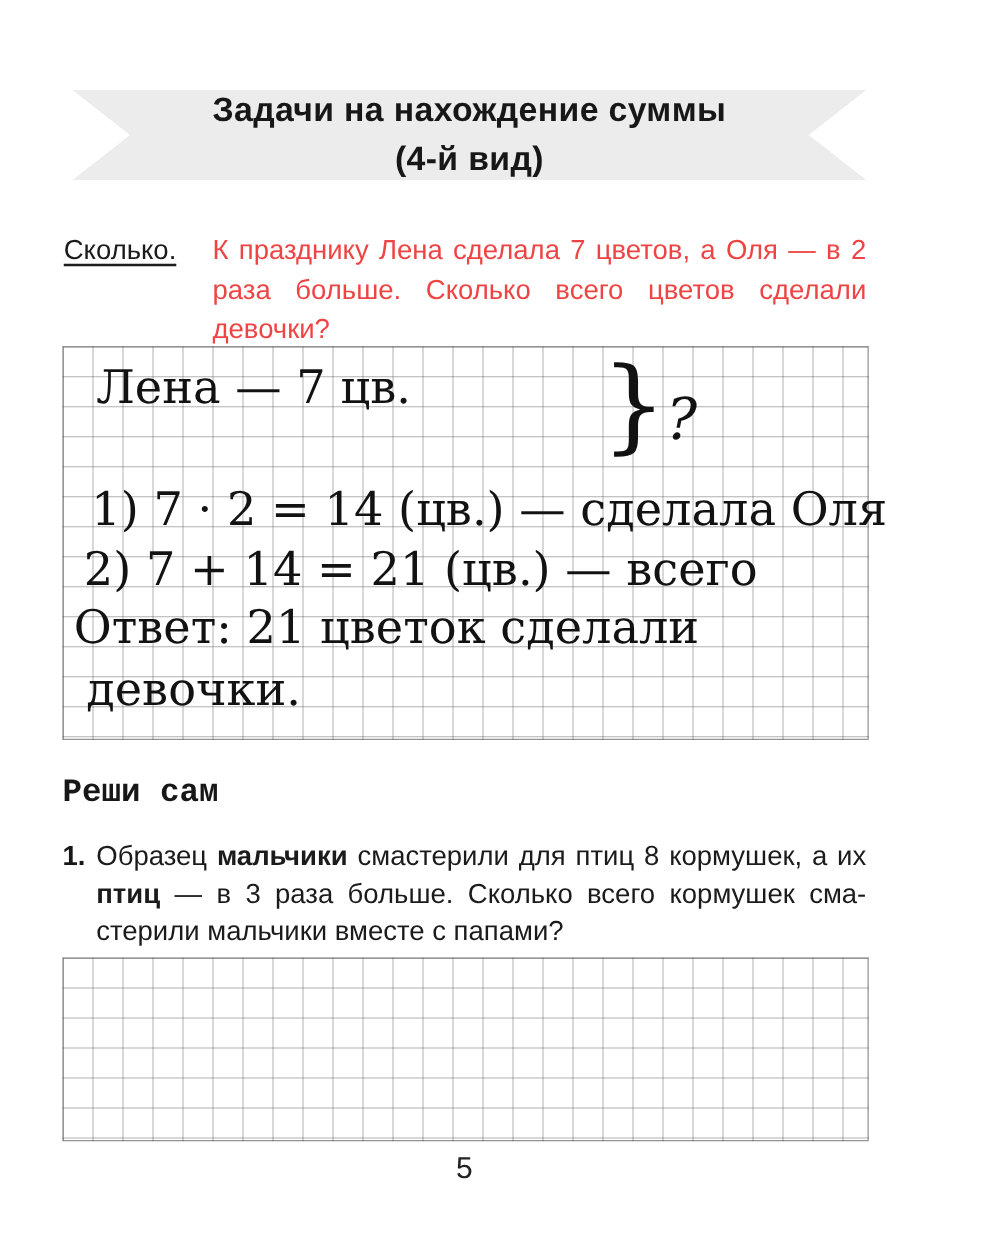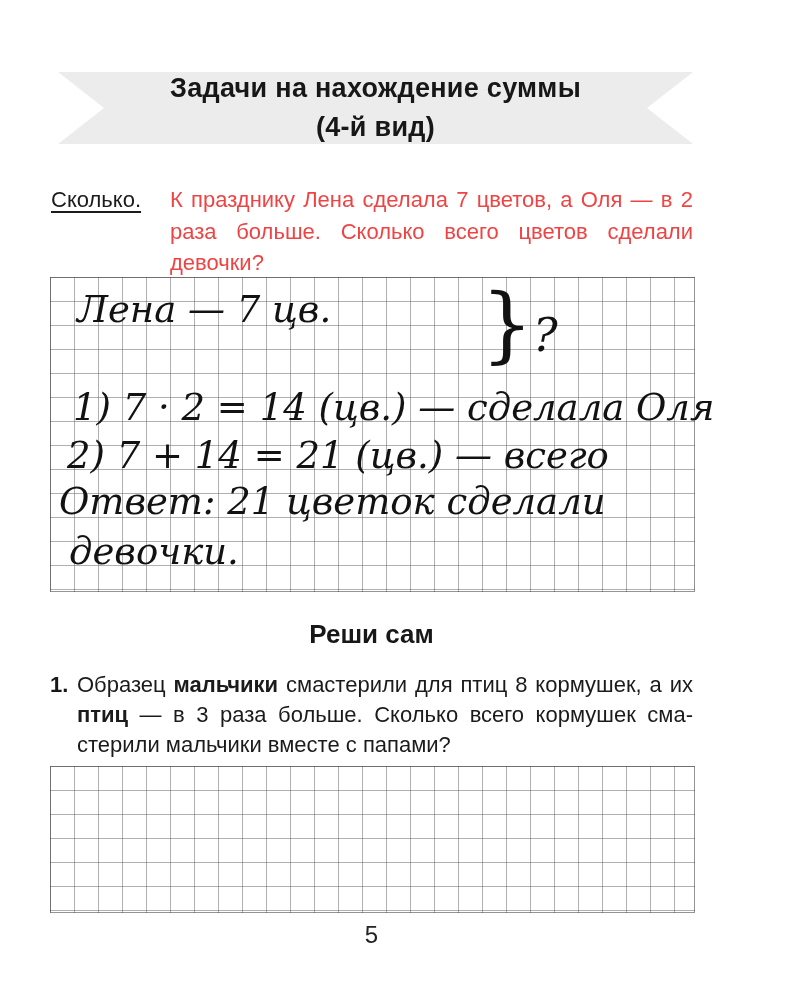--- a/index.html
+++ b/index.html
@@ -79,21 +79,20 @@
     background-size: 24px 24px;
     background-position: -1px -1px;
   }
   .grid-example { top: 277px; height: 313px; }
   .grid-answer  { top: 766px; height: 145px; }
 
   
   .hw {
     position: absolute;
     font-family: "DejaVu Serif", serif;
-    font-style: italic;
     font-size: 37px;
     line-height: 1.1;
     white-space: nowrap;
     color: #121212;
   }
   .hw-1 { left: 26px; top: 12px; }
   .hw-2 { left: 8px;  top: 60px; }
   .hw-3 { left: 22px; top: 110px; }
   .hw-4 { left: 16px; top: 158px; }
   .hw-5 { left: 8px;  top: 204px; }
@@ -118,24 +117,24 @@
     color: #121212;
   }
 
   
   .solve-heading {
     position: absolute;
     left: 50px;
     top: 619px;
     width: 643px;
     margin: 0;
-    text-align: center;
     font-size: 26px;
     font-weight: bold;
     color: #171717;
+    font-family: Liberation Mono, monospace;
   }
   .problem {
     position: absolute;
     left: 50px;
     top: 670px;
     width: 643px;
     display: flex;
     align-items: flex-start;
   }
   .problem-number {

